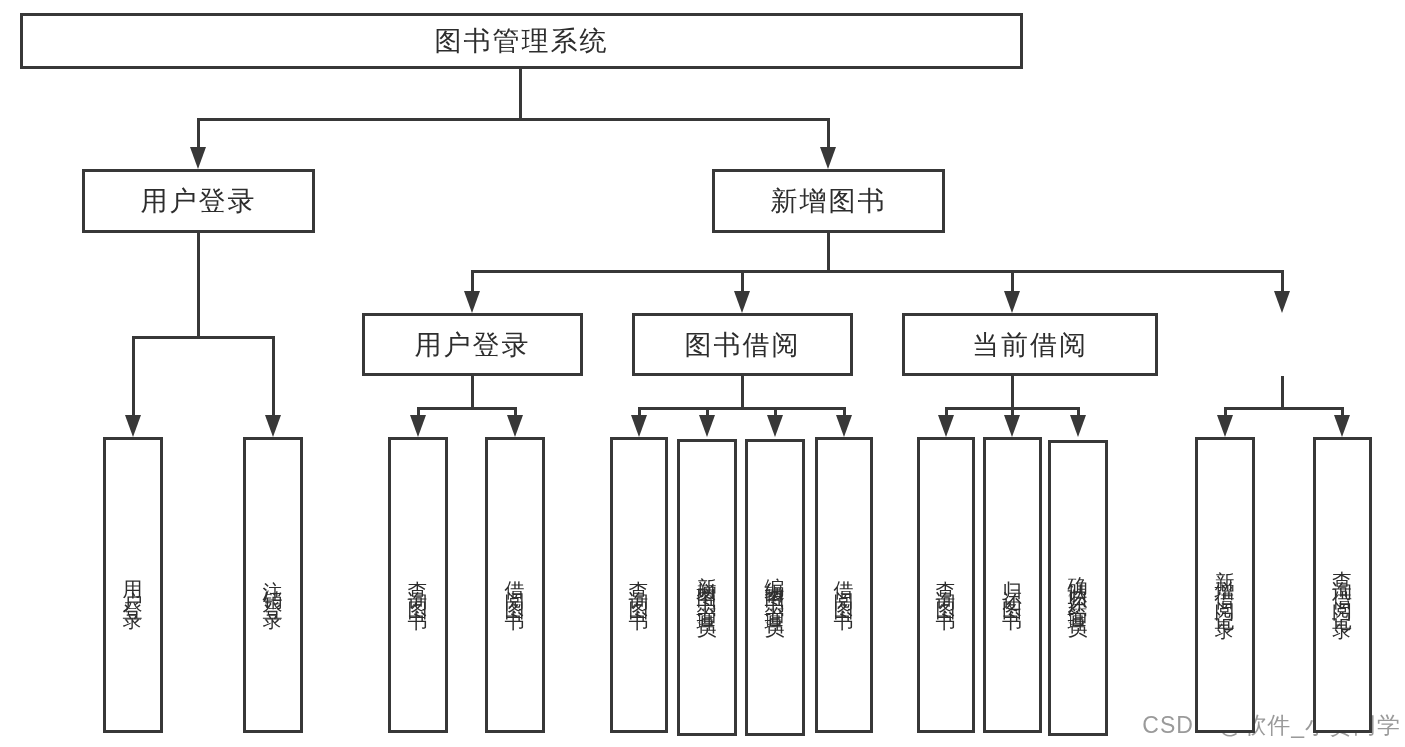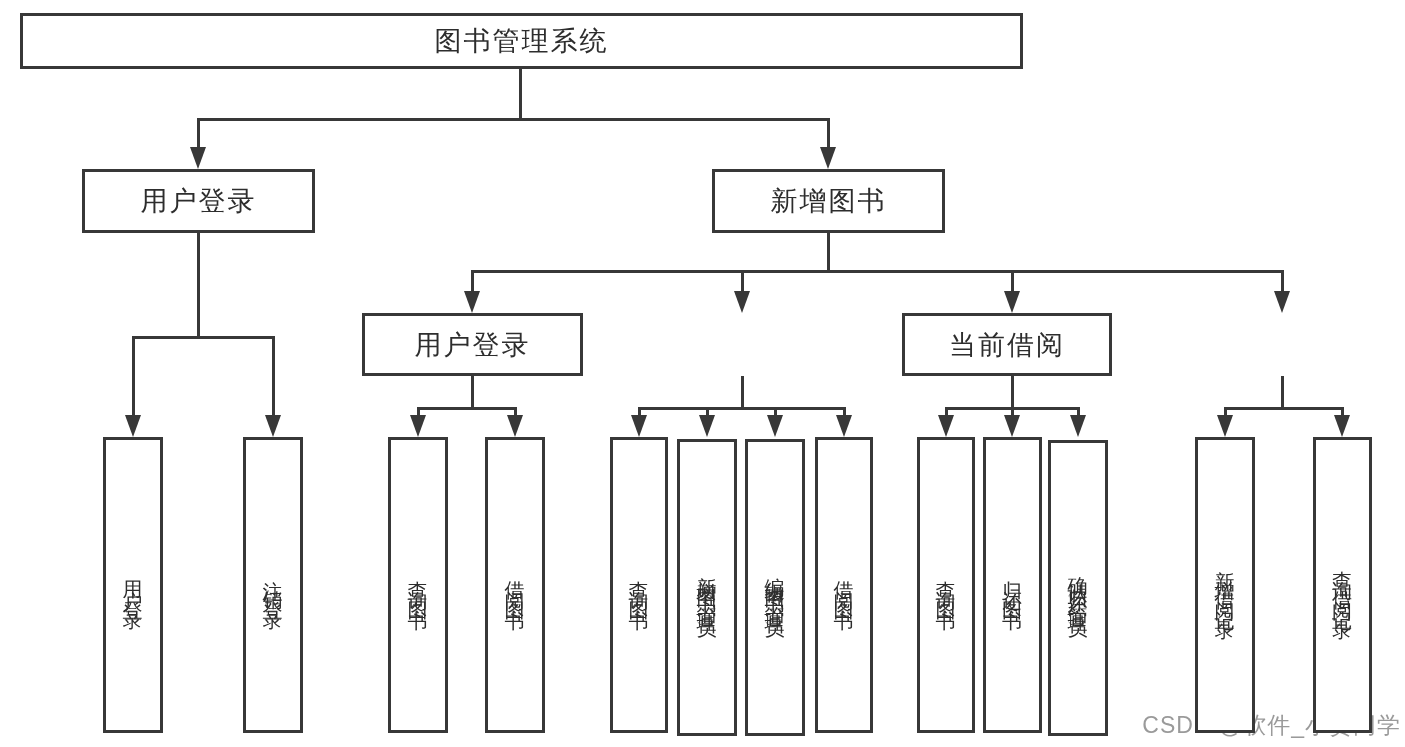--- a/index.html
+++ b/index.html
@@ -70,21 +70,24 @@
     </div>
     <div class="node h" style="left: 82px; top: 169px; width: 233px; height: 64px;">
       <span>用户登录</span>
     </div>
     <div class="node h" style="left: 712px; top: 169px; width: 233px; height: 64px;">
       <span>新增图书</span>
     </div>
     <div class="node h" style="left: 362px; top: 313px; width: 221px; height: 63px;">
       <span>用户登录</span>
     </div>
-    <div class="node h" style="left: 902px; top: 313px; width: 210px; height: 63px;">
+    <div class="node h" style="left: 632px; top: 313px; width: 221px; height: 63px;">
+      <span>图书借阅</span>
+    </div>
+    <div class="node h" style="left: 902px; top: 313px; width: 256px; height: 63px;">
       <span>当前借阅</span>
     </div>
     <div class="node v" style="left: 103px; top: 437px; width: 60px; height: 296px;">
       <span style="letter-spacing: 10px;">用户登录</span>
     </div>
     <div class="node v" style="left: 243px; top: 437px; width: 60px; height: 296px;">
       <span style="letter-spacing: 10px;">注销登录</span>
     </div>
     <div class="node v" style="left: 388px; top: 437px; width: 60px; height: 296px;">
       <span style="letter-spacing: 10px;">查询图书</span>

